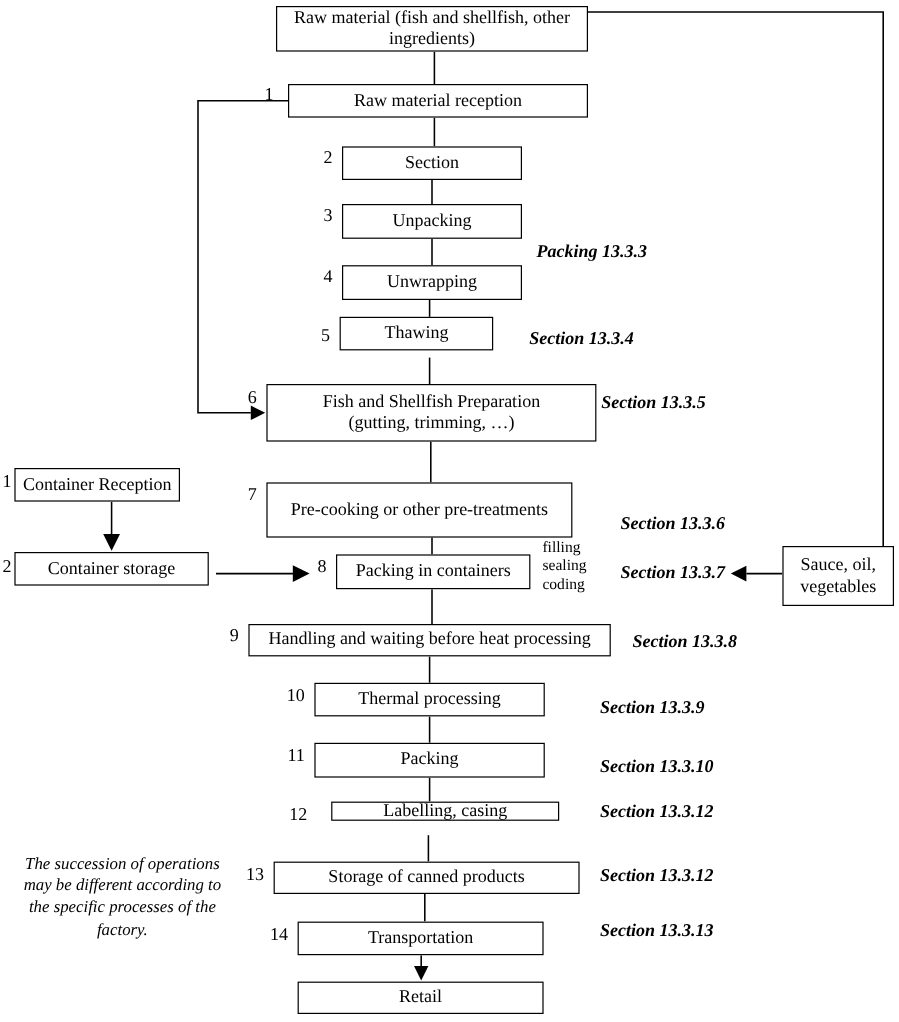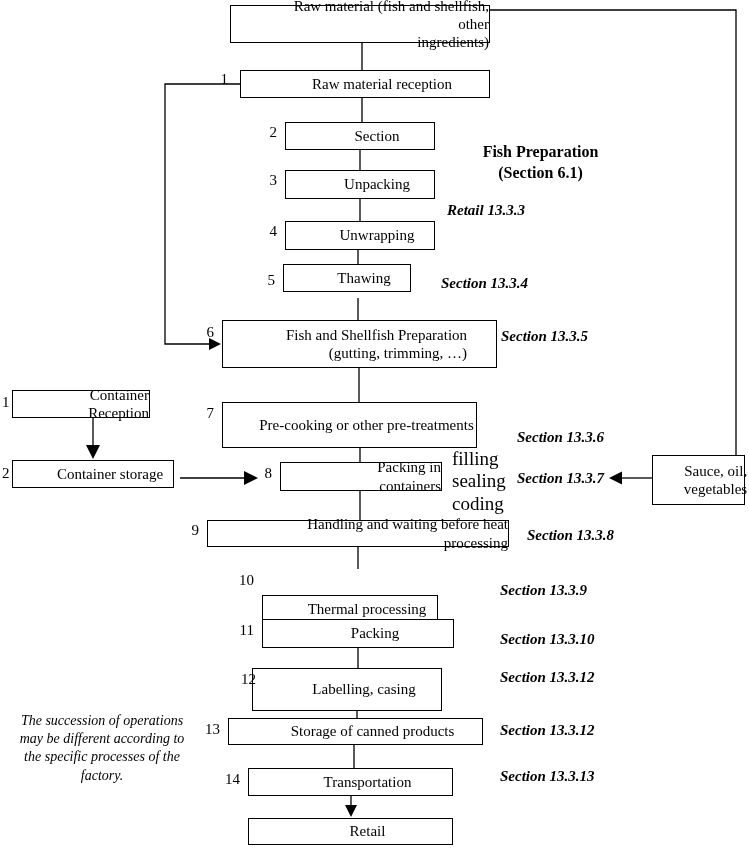--- a/index.html
+++ b/index.html
@@ -4,28 +4,28 @@
 <style>
   * { margin:0; padding:0; box-sizing:border-box; }
   html,body { background:#ffffff; }
   body { font-family:"Liberation Serif", serif; color:#000; }
   .diagram { position:relative; width:749px; height:852px; background:#fff; overflow:hidden; }
   .lines { position:absolute; left:0; top:0; }
   .lines line, .lines polyline { stroke:#000; stroke-width:1.3; fill:none; }
   .lines polygon { fill:#000; stroke:none; }
   .box {
     position:absolute; display:flex; align-items:center; justify-content:center;
-    text-align:right; border:1px solid #000; background:#fff;
-    font-size:15px; line-height:1.22; white-space:pre-line;padding-left:34px;
+    text-align:center; border:1px solid #000; background:#fff;
+    font-size:15px; line-height:1.22; white-space:pre-line;
   }
   .num { position:absolute; font-size:15px; width:28px; text-align:right; }
   .num-left { position:absolute; font-size:15px; }
   .ann { position:absolute; font-style:italic; font-weight:bold; font-size:15px; white-space:pre-line; }
   .heading { position:absolute; font-weight:bold; font-size:16px; text-align:center; white-space:pre-line; line-height:1.3; }
-  .side-note { position:absolute; font-size:19px; line-height:1.18; white-space:pre-line; }
+  .side-note { position:absolute; font-size:13px; line-height:1.18; white-space:pre-line; }
   .footnote { position:absolute; font-style:italic; font-size:14px; text-align:center; white-space:pre-line; line-height:1.3; }
 </style>
 </head>
 <body>
 
 <div class="diagram">
 
   <svg class="lines" width="749" height="852" viewBox="0 0 749 852">
 
     <line x1="362" y1="43" x2="362" y2="70"></line>
@@ -65,23 +65,23 @@
   <div class="box" style="left:240px;top:70px;width:250px;height:28px">Raw material reception</div>
   <div class="box" style="left:285px;top:122px;width:150px;height:28px">Section</div>
   <div class="box" style="left:285px;top:170px;width:150px;height:29px">Unpacking</div>
   <div class="box" style="left:285px;top:221px;width:150px;height:29px">Unwrapping</div>
   <div class="box" style="left:283px;top:264px;width:128px;height:28px">Thawing</div>
   <div class="box" style="left:222px;top:320px;width:275px;height:48px">Fish and Shellfish Preparation
 (gutting, trimming, …)</div>
   <div class="box" style="left:222px;top:402px;width:255px;height:46px">Pre-cooking or other pre-treatments</div>
   <div class="box" style="left:280px;top:462px;width:162px;height:29px">Packing in containers</div>
   <div class="box" style="left:207px;top:520px;width:302px;height:27px">Handling and waiting before heat processing</div>
-  <div class="box" style="left:262px;top:595px;width:176px;height:28px">Thermal processing</div>
+  <div class="box" style="left:262px;top:569px;width:192px;height:28px">Thermal processing</div>
   <div class="box" style="left:262px;top:619px;width:192px;height:29px">Packing</div>
-  <div class="box" style="left:252px;top:668px;width:190px;height:43px">Labelling, casing</div>
+  <div class="box" style="left:276px;top:668px;width:190px;height:16px">Labelling, casing</div>
   <div class="box" style="left:228px;top:718px;width:255px;height:27px">Storage of canned products</div>
   <div class="box" style="left:248px;top:768px;width:205px;height:28px">Transportation</div>
   <div class="box" style="left:248px;top:818px;width:205px;height:27px">Retail</div>
 
   <div class="box" style="left:12px;top:390px;width:138px;height:28px">Container Reception</div>
   <div class="box" style="left:12px;top:460px;width:162px;height:28px">Container storage</div>
 
   <div class="box" style="left:652px;top:455px;width:93px;height:50px">Sauce, oil,
 vegetables</div>
 
@@ -95,23 +95,21 @@
   <div class="num" style="left:244px;top:465px">8</div>
   <div class="num" style="left:171px;top:522px">9</div>
   <div class="num" style="left:226px;top:572px">10</div>
   <div class="num" style="left:226px;top:622px">11</div>
   <div class="num" style="left:228px;top:671px">12</div>
   <div class="num" style="left:192px;top:721px">13</div>
   <div class="num" style="left:212px;top:771px">14</div>
   <div class="num-left" style="left:2px;top:394px">1</div>
   <div class="num-left" style="left:2px;top:465px">2</div>
 
-  <div class="heading" style="left:458px;top:142px;width:165px">Fish Preparation
-(Section 6.1)</div>
-  <div class="ann" style="left:447px;top:202px">Retail 13.3.3</div>
+  <div class="ann" style="left:447px;top:202px">Packing 13.3.3</div>
   <div class="ann" style="left:441px;top:275px">Section 13.3.4</div>
   <div class="ann" style="left:501px;top:328px">Section 13.3.5</div>
   <div class="ann" style="left:517px;top:429px">Section 13.3.6</div>
   <div class="ann" style="left:517px;top:470px">Section 13.3.7</div>
   <div class="ann" style="left:527px;top:527px">Section 13.3.8</div>
   <div class="ann" style="left:500px;top:582px">Section 13.3.9</div>
   <div class="ann" style="left:500px;top:631px">Section 13.3.10</div>
   <div class="ann" style="left:500px;top:669px">Section 13.3.12</div>
   <div class="ann" style="left:500px;top:722px">Section 13.3.12</div>
   <div class="ann" style="left:500px;top:768px">Section 13.3.13</div>

